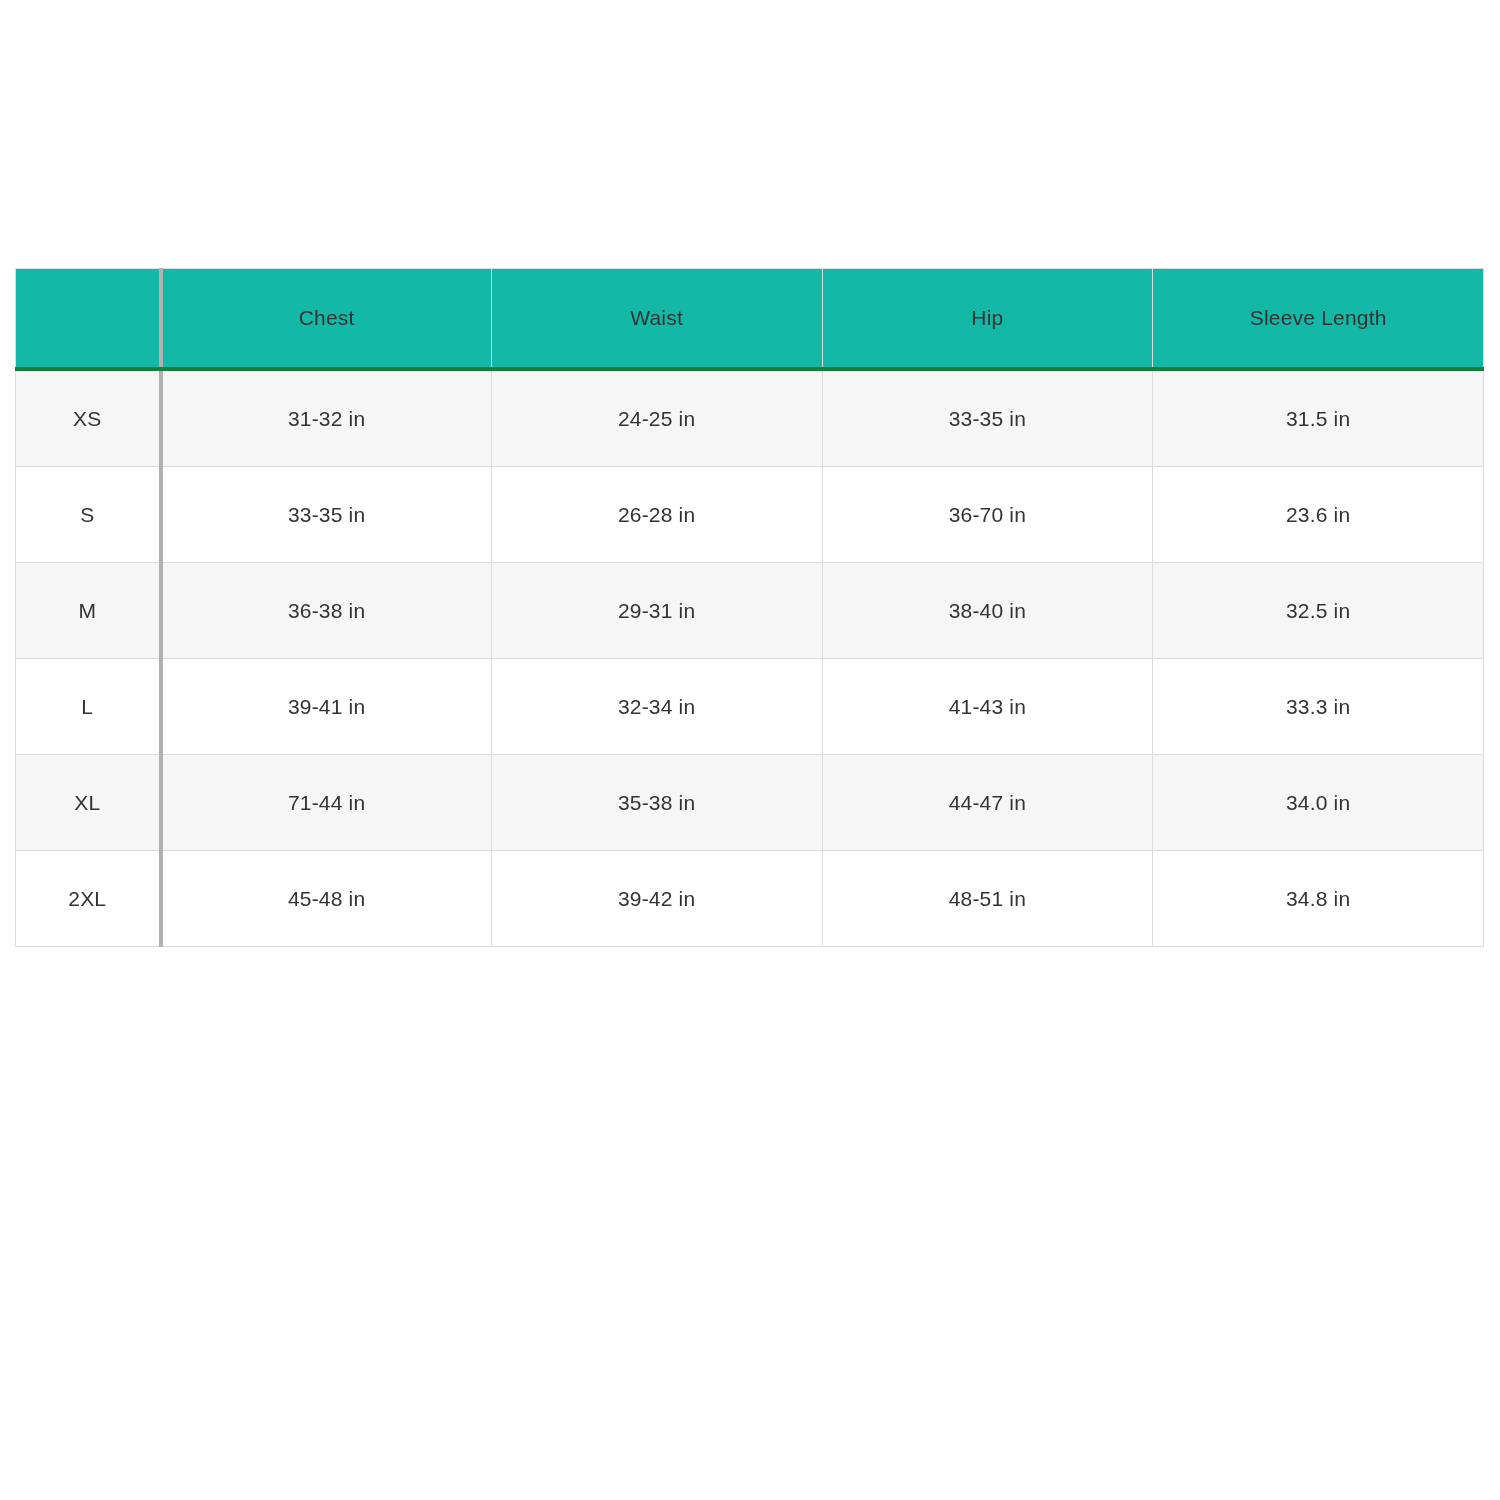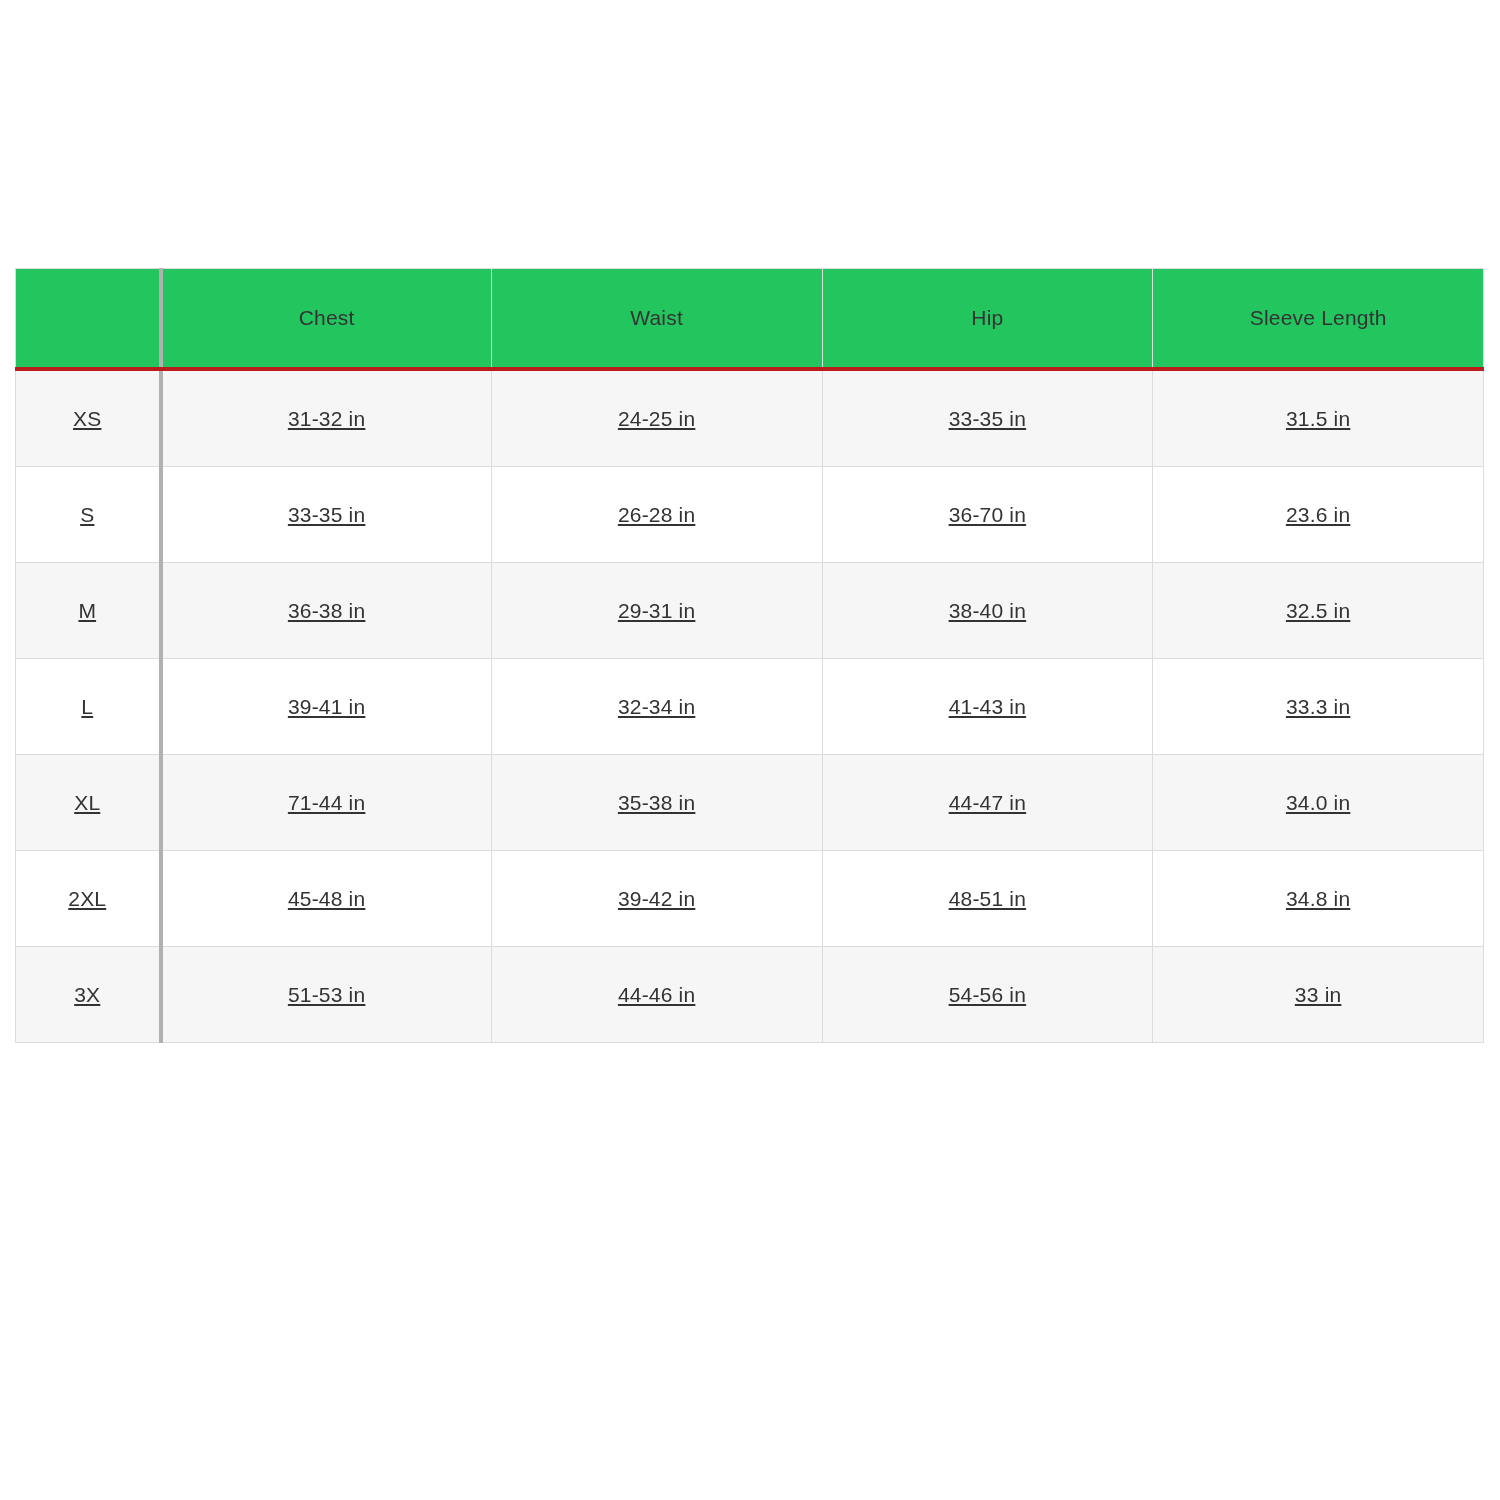--- a/index.html
+++ b/index.html
@@ -37,27 +37,26 @@
   table.size-chart td {
     border: 1px solid #dcdcdc;
     text-align: center;
     vertical-align: middle;
     padding: 0;
     font-weight: 400;
     letter-spacing: 0.2px;
   }
   table.size-chart thead th {
     height: 98px;
-    background: #22c55e;
-    border-bottom: 4px solid #b91c1c;
+    background: #14b8a6;
+    border-bottom: 4px solid #15803d;
     margin-left: 41px;
   }
   table.size-chart tbody td {
     height: 95px;
-    text-decoration: underline;
   }
   table.size-chart th:first-child,
   table.size-chart td:first-child {
     border-right: 4px solid #b1b1b1;
   }
   table.size-chart tbody tr:nth-child(odd) td {
     background: #f6f6f6;
   }
   table.size-chart tbody tr:nth-child(even) td {
     background: #ffffff;
@@ -121,23 +120,16 @@
           <td>44-47 in</td>
           <td>34.0 in</td>
         </tr>
         <tr>
           <td>2XL</td>
           <td>45-48 in</td>
           <td>39-42 in</td>
           <td>48-51 in</td>
           <td>34.8 in</td>
         </tr>
-        <tr>
-          <td>3X</td>
-          <td>51-53 in</td>
-          <td>44-46 in</td>
-          <td>54-56 in</td>
-          <td>33 in</td>
-        </tr>
       </tbody>
     </table>
   </div>
 </div>
 
 </body></html>

